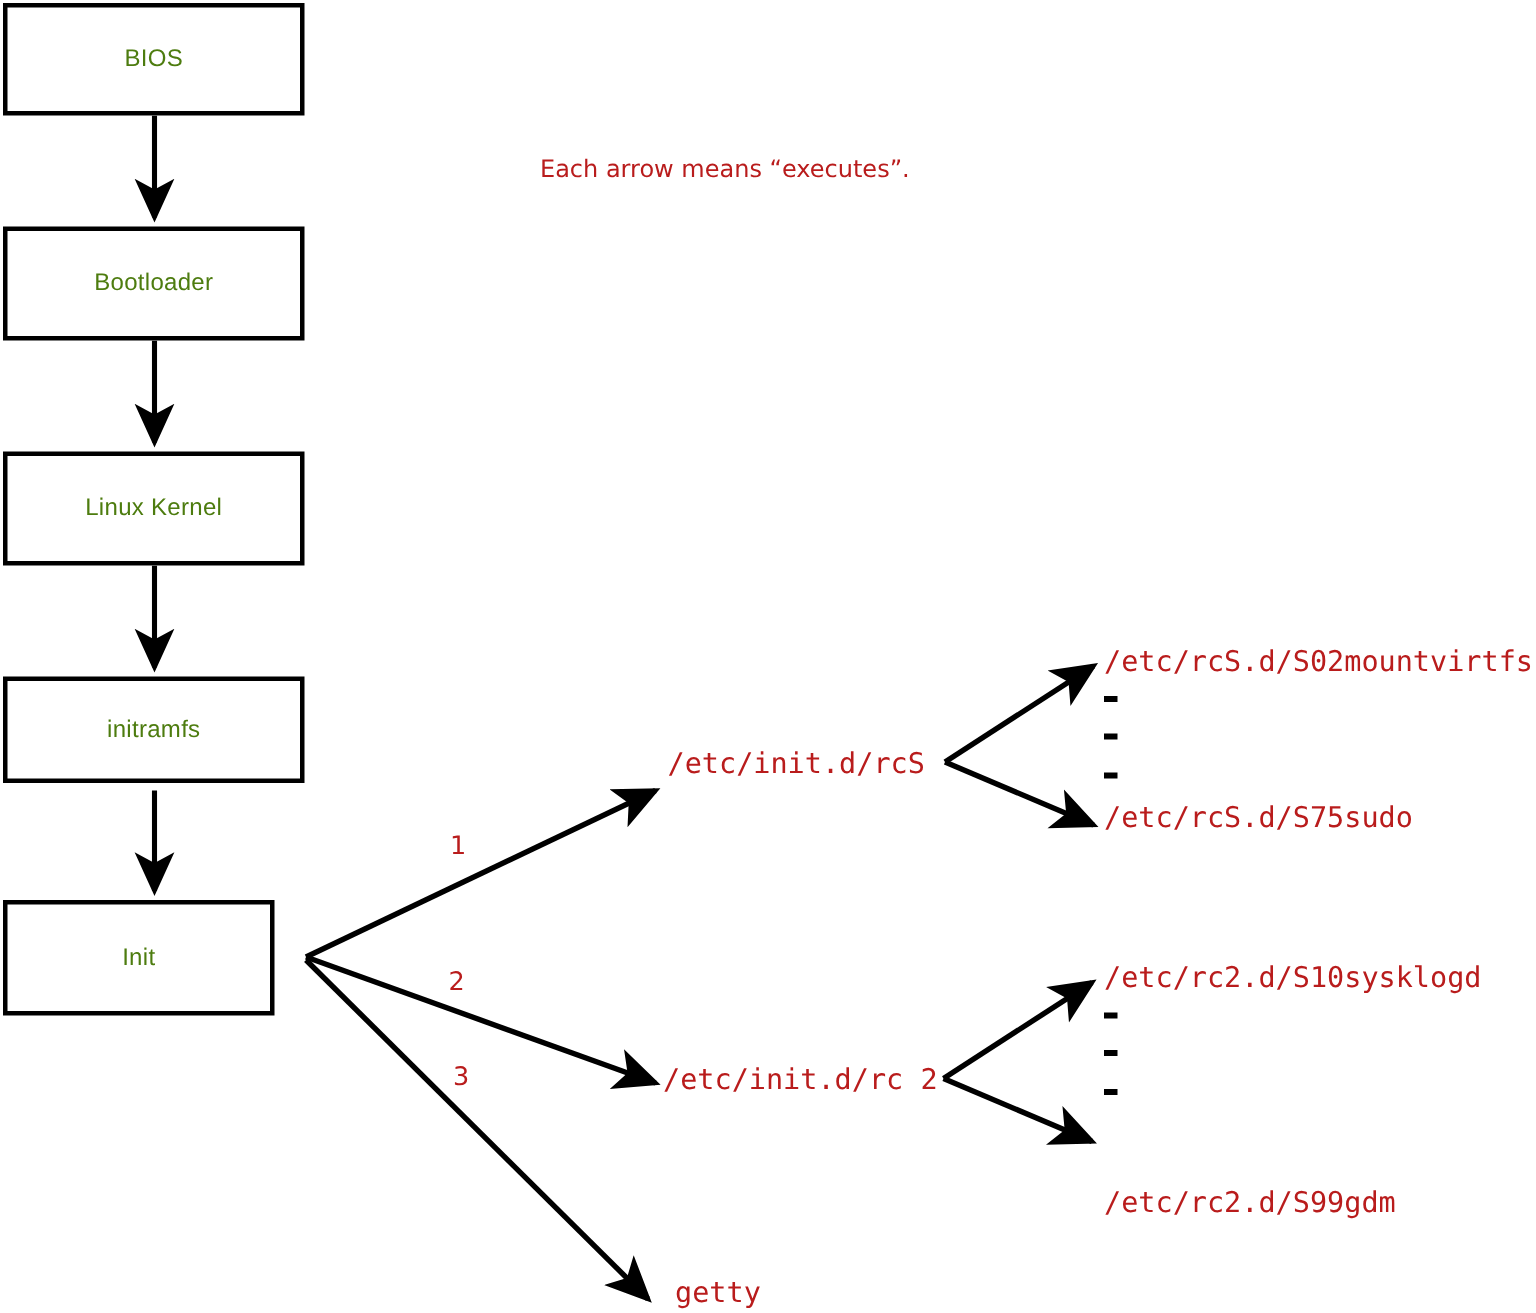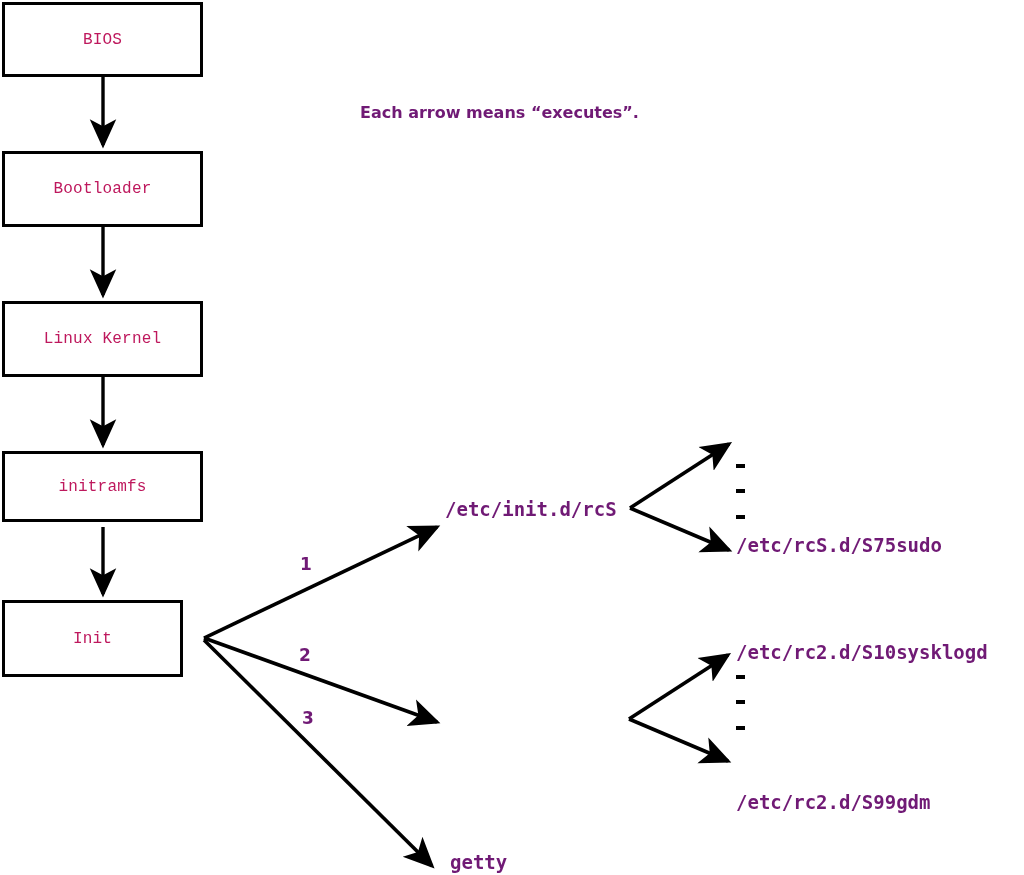--- a/index.html
+++ b/index.html
@@ -28,30 +28,29 @@
     display: block;
   }
   .node-box {
     position: absolute;
     box-sizing: border-box;
     border: 3px solid #000000;
     background: #ffffff;
     display: flex;
     align-items: center;
     justify-content: center;
-    font-family: Liberation Mono, monospace;
+    font-family: Liberation Sans, sans-serif;
     font-size: 16px;
-    color: #be185d;
+    color: #4d7c0f;
     letter-spacing: 0.2px;
   }
   .free-text {
     position: absolute;
     white-space: pre;
-    color: #701a75;
-    font-weight: bold;
+    color: #b91c1c;
   }
   .mono-text {
     font-family: "DejaVu Sans Mono", monospace;
     font-size: 19px;
     letter-spacing: 0px;
   }
   .sans-text {
     font-family: "DejaVu Sans", sans-serif;
     font-size: 16px;
   }
@@ -136,22 +135,24 @@
     <span>Init</span>
   </div>
 
   <div class="free-text sans-text" style="left:360px; top:103px;">Each arrow means “executes”.</div>
 
   <div class="free-text edge-label" style="left:300px; top:554px;">1</div>
   <div class="free-text edge-label" style="left:299px; top:645px;">2</div>
   <div class="free-text edge-label" style="left:302px; top:708px;">3</div>
 
   <div class="free-text mono-text" style="left:445px; top:498px;">/etc/init.d/rcS</div>
+  <div class="free-text mono-text" style="left:442px; top:709px;">/etc/init.d/rc 2</div>
   <div class="free-text mono-text" style="left:450px; top:851px;">getty</div>
 
+  <div class="free-text mono-text" style="left:736px; top:430px;">/etc/rcS.d/S02mountvirtfs</div>
   <div class="dash-mark" style="left:736px; top:464px;"></div>
   <div class="dash-mark" style="left:736px; top:489px;"></div>
   <div class="dash-mark" style="left:736px; top:515px;"></div>
   <div class="free-text mono-text" style="left:736px; top:534px;">/etc/rcS.d/S75sudo</div>
 
   <div class="free-text mono-text" style="left:736px; top:641px;">/etc/rc2.d/S10sysklogd</div>
   <div class="dash-mark" style="left:736px; top:675px;"></div>
   <div class="dash-mark" style="left:736px; top:700px;"></div>
   <div class="dash-mark" style="left:736px; top:726px;"></div>
   <div class="free-text mono-text" style="left:736px; top:745px;margin-top:46px;">/etc/rc2.d/S99gdm</div>

